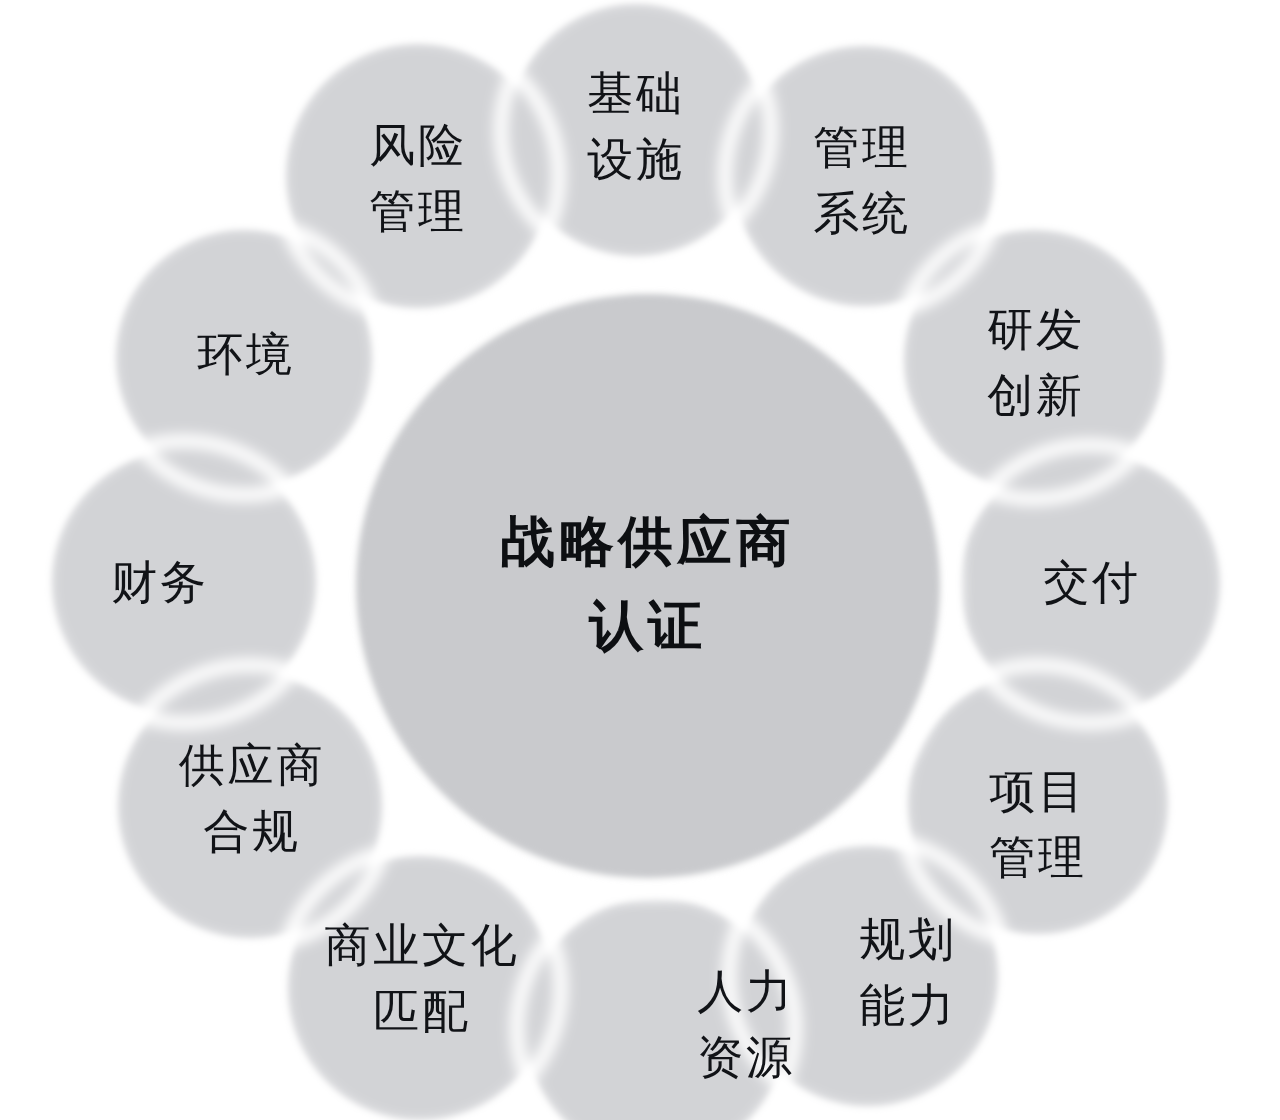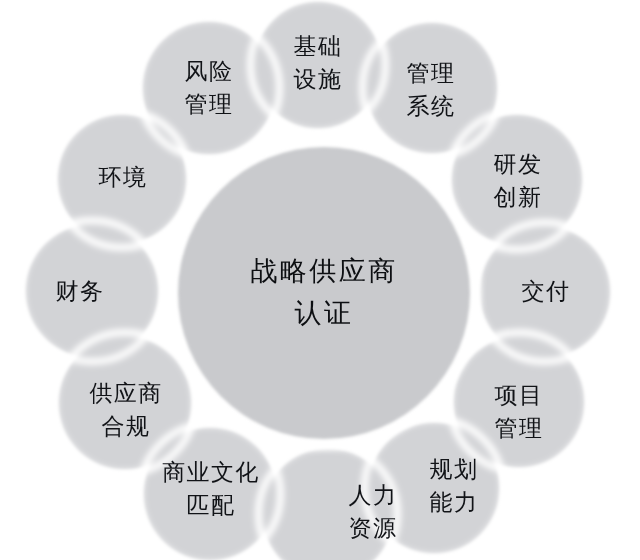--- a/index.html
+++ b/index.html
@@ -47,21 +47,21 @@
   }
   .satellite-label {
     font-size: 23px;
     font-weight: 500;
   }
   .satellite-label.two-line {
     line-height: 1.42;
   }
   .center-label {
     font-size: 27px;
-    font-weight: 400;
+    font-weight: 700;
     letter-spacing: 0.09em;
     line-height: 1.55;
     color: #0d0f12;
   }
 </style>
 </head>
 <body>
 
 <div id="diagram-root">
 
@@ -121,25 +121,25 @@
 创新</div>
         <div class="node-label satellite-label" style="left: 546px; top: 292px; font-family: Liberation Serif, serif;">交付</div>
         <div class="node-label satellite-label two-line" style="left: 519px; top: 412px;">项目
 管理</div>
         <div class="node-label satellite-label two-line" style="left: 434px; top: 486px; margin-left: 20px;">规划
 能力</div>
         <div class="node-label satellite-label two-line" style="left: 329px; top: 512px; margin-left: 44px;">人力
 资源</div>
         <div class="node-label satellite-label two-line" style="left: 211px; top: 489px;">商业文化
 匹配</div>
-        <div class="node-label satellite-label two-line" style="left: 126px; top: 399px; margin-top: 11px;">供应商
+        <div class="node-label satellite-label two-line" style="left: 126px; top: 399px;">供应商
 合规</div>
         <div class="node-label satellite-label" style="left: 80px; top: 292px;">财务</div>
         <div class="node-label satellite-label" style="left: 123px; top: 178px;">环境</div>
-        <div class="node-label satellite-label two-line" style="left: 209px; top: 89px; font-family: Liberation Serif, serif;">风险
+        <div class="node-label satellite-label two-line" style="left: 209px; top: 89px;">风险
 管理</div>
       </div>
     <div id="center-label-holder">
         <div class="node-label center-label" style="left: 324px; top: 293px; color: rgb(13, 15, 18);">战略供应商
 认证</div>
       </div>
   </div>
 
 </div>
 

